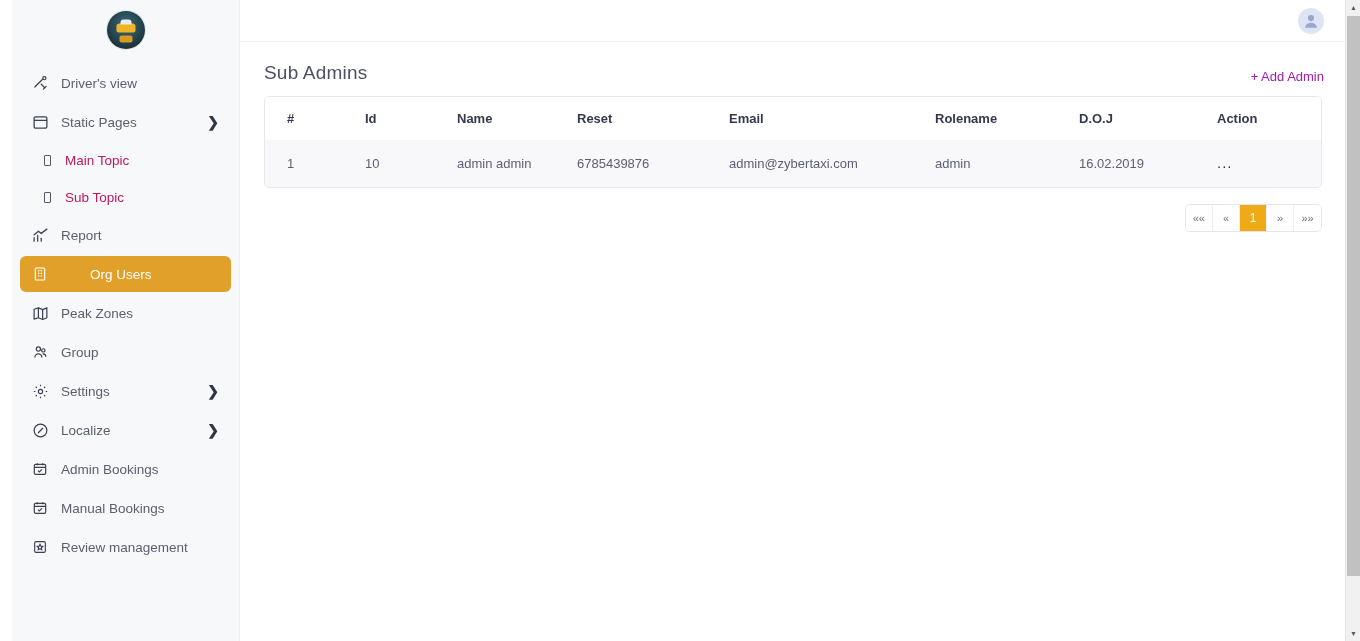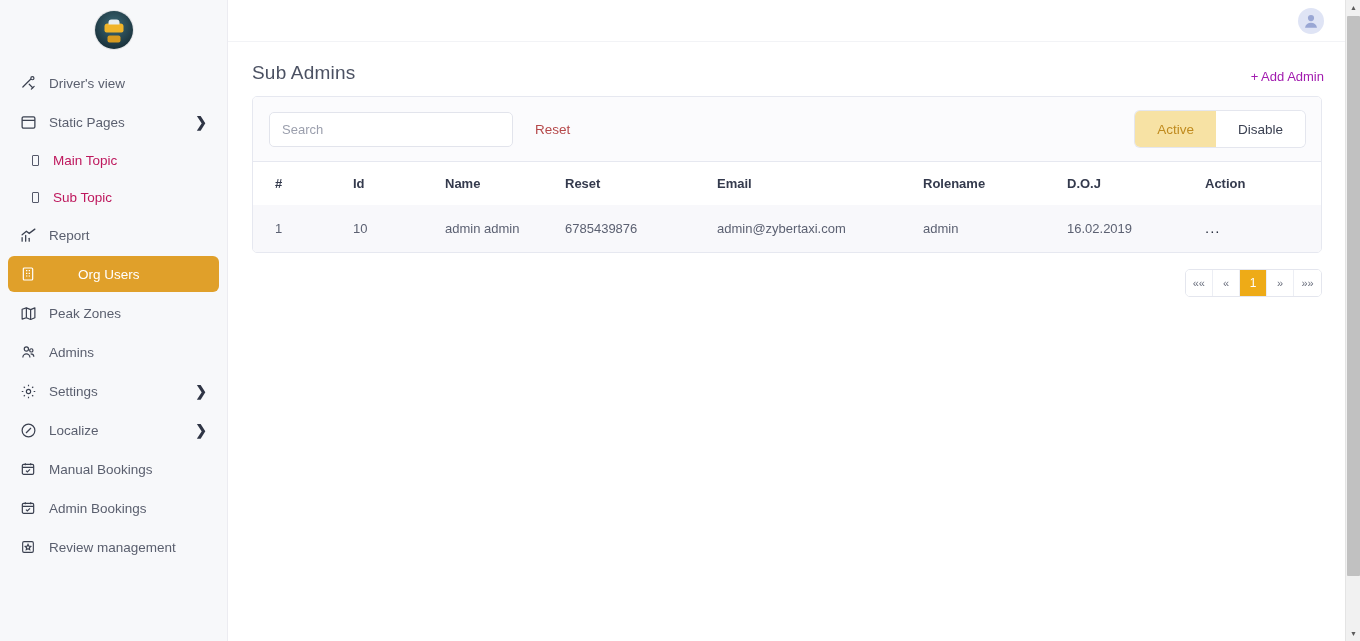--- a/index.html
+++ b/index.html
@@ -23,20 +23,21 @@
   
   .sidebar {
     width: 228px;
     min-width: 228px;
     height: 641px;
     background: #f7f8fa;
     border-right: 1px solid #ececf1;
     padding-top: 0;
     overflow: hidden;
     position: relative;
+    margin-left: 12px;
   }
 
   .logo-wrap {
     height: 60px;
     display: flex;
     align-items: center;
     justify-content: center;
   }
   .logo {
     width: 38px;
@@ -453,21 +454,21 @@
 
       <div class="nav-item">
         <span class="nav-icon">
           <svg width="17" height="17" viewBox="0 0 24 24" fill="none" stroke="currentColor" stroke-width="1.7">
             <circle cx="9" cy="7" r="3"></circle>
               <circle cx="16" cy="9" r="2.3"></circle>
               <path d="M4 19c0-3 2.5-5 5-5s5 2 5 5"></path>
               <path d="M15 14c2.5 0 4.5 1.8 4.5 4"></path>
           </svg>
         </span>
-        <span class="nav-label">Admins</span>
+        <span class="nav-label">Group</span>
       </div>
 
       <div class="nav-item">
         <span class="nav-icon">
           <svg width="17" height="17" viewBox="0 0 24 24" fill="none" stroke="currentColor" stroke-width="1.6">
             <circle cx="12" cy="12" r="3"></circle>
             <path d="M12 2.5v2.2M12 19.3v2.2M21.5 12h-2.2M4.7 12H2.5M18.7 5.3l-1.6 1.6M6.9 17.1l-1.6 1.6M18.7 18.7l-1.6-1.6M6.9 6.9 5.3 5.3"></path>
           </svg>
         </span>
         <span class="nav-label">Settings</span>
@@ -487,32 +488,32 @@
       </div>
 
       <div class="nav-item">
         <span class="nav-icon">
           <svg width="16" height="16" viewBox="0 0 24 24" fill="none" stroke="currentColor" stroke-width="1.8">
             <rect x="3.5" y="5" width="17" height="15" rx="2"></rect>
               <path d="M3.5 9.5h17M8 3.5v3M16 3.5v3"></path>
               <path d="M9 14.5l2 2 4-4"></path>
           </svg>
         </span>
-        <span class="nav-label">Manual Bookings</span>
+        <span class="nav-label">Admin Bookings</span>
       </div>
 
       <div class="nav-item">
         <span class="nav-icon">
           <svg width="16" height="16" viewBox="0 0 24 24" fill="none" stroke="currentColor" stroke-width="1.8">
             <rect x="3.5" y="5" width="17" height="15" rx="2"></rect>
               <path d="M3.5 9.5h17M8 3.5v3M16 3.5v3"></path>
               <path d="M9 14.5l2 2 4-4"></path>
           </svg>
         </span>
-        <span class="nav-label">Admin Bookings</span>
+        <span class="nav-label">Manual Bookings</span>
       </div>
 
       <div class="nav-item">
         <span class="nav-icon">
           <svg width="16" height="16" viewBox="0 0 24 24" fill="none" stroke="currentColor" stroke-width="1.7">
             <rect x="4" y="4" width="16" height="16" rx="2"></rect>
             <path d="M12 8l1.3 2.7 2.9.4-2.1 2 .5 2.9-2.6-1.4-2.6 1.4.5-2.9-2.1-2 2.9-.4z"></path>
           </svg>
         </span>
         <span class="nav-label">Review management</span>
@@ -533,28 +534,20 @@
       </span>
     </div>
 
     <div class="page-head">
       <h1 class="page-title">Sub Admins</h1>
       <span class="add-link">+ Add Admin</span>
     </div>
 
     <div class="card">
 
-      <div class="toolbar">
-        <input class="search-input" type="text" placeholder="Search" style="">
-        <span class="reset-link">Reset</span>
-        <div class="toggle-group">
-          <button class="toggle-btn on">Active</button>
-          <button class="toggle-btn">Disable</button>
-        </div>
-      </div>
 
       <table class="grid">
         <thead>
           <tr>
             <th class="col-hash">#</th>
             <th class="col-id">Id</th>
             <th class="col-name">Name</th>
             <th class="col-mobile">Reset</th>
             <th class="col-email">Email</th>
             <th class="col-role">Rolename</th>

